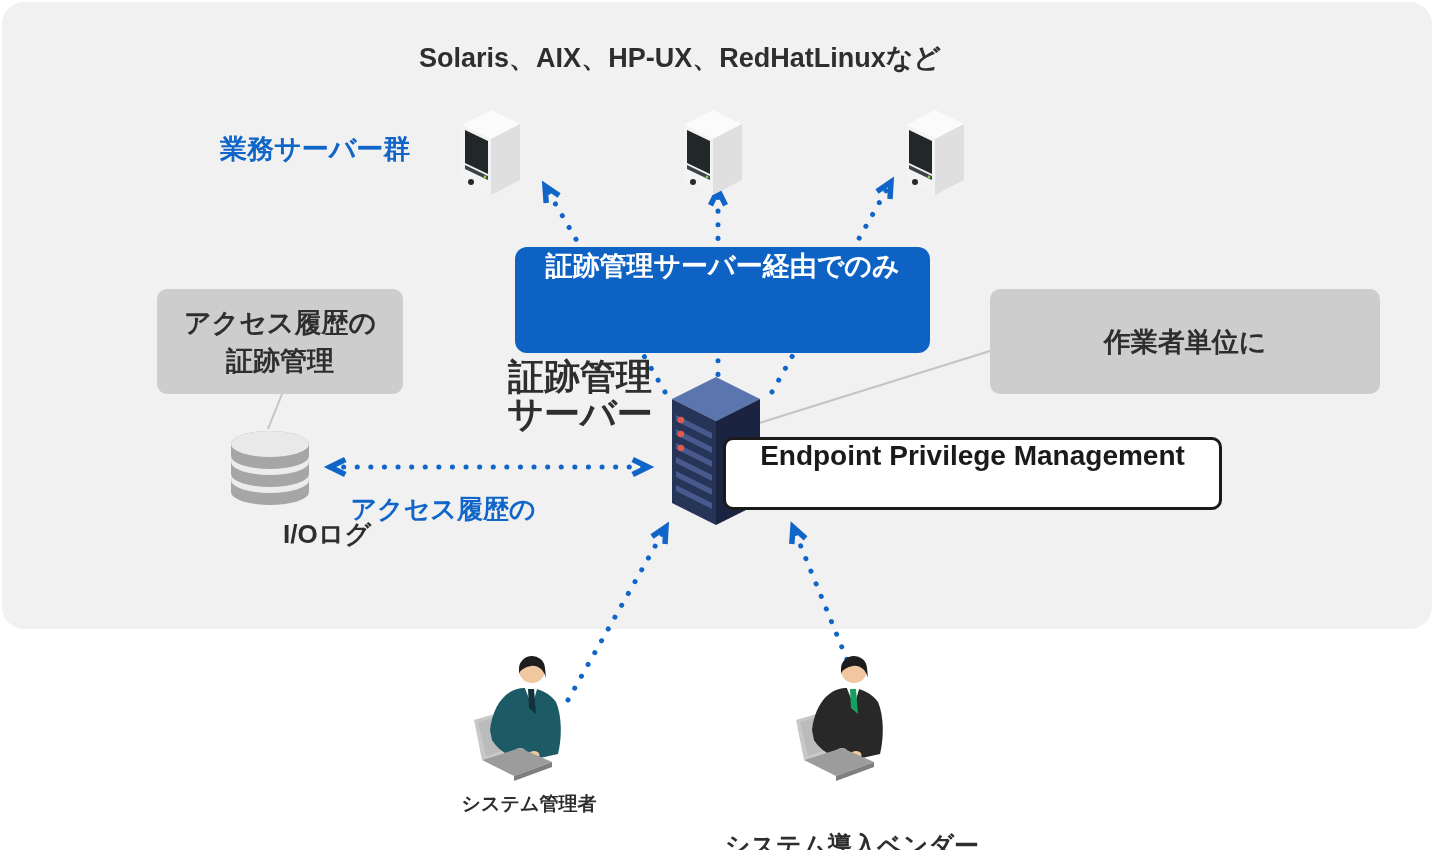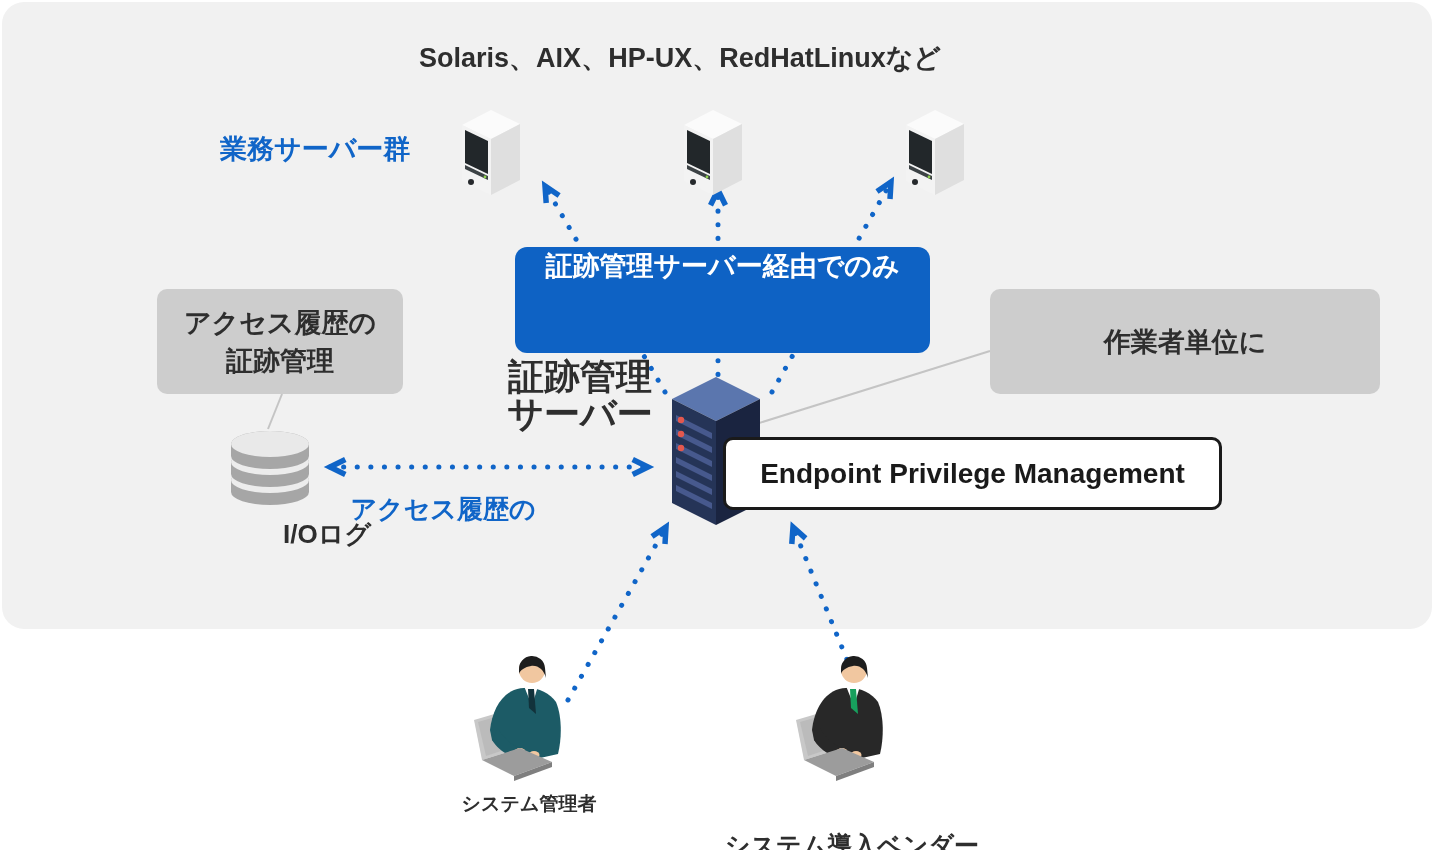--- a/index.html
+++ b/index.html
@@ -24,21 +24,21 @@
   .gray-box{
     background:#CDCDCD;border-radius:10px;display:flex;flex-direction:column;
     justify-content:center;align-items:center;font-size:27px;line-height:38px;
   }
   .gray-left{left:157px;top:289px;width:246px;height:105px;}
   .gray-right{left:990px;top:289px;width:390px;height:105px;gap:40px;}
   .server-label{left:505px;top:358px;width:150px;font-size:36px;line-height:37px;}
   .epm-box{
     left:723px;top:437px;width:499px;height:73px;background:#ffffff;
     border:3px solid #1A1A1A;border-radius:10px;display:flex;justify-content:center;
-    align-items:center;font-size:28px;color:#1A1A1A;box-sizing:border-box;
+    font-size:28px;color:#1A1A1A;box-sizing:border-box;
   }
   .db-label{left:171px;top:519px;width:200px;font-size:26px;line-height:31px;text-align:right;}
   .save-label{left:343px;top:491px;width:200px;font-size:26px;line-height:37px;color:#1065C8;}
   .admin-label{left:419px;top:791px;width:220px;font-size:19px;}
   .vendor-label{left:712px;top:829px;width:280px;font-size:25px;}
   .person-left{--suit:#1C5B66;--tie:#12323B;}
   .person-right{--suit:#282828;--tie:#17A05D;}
 </style>
 </head>
 <body>

